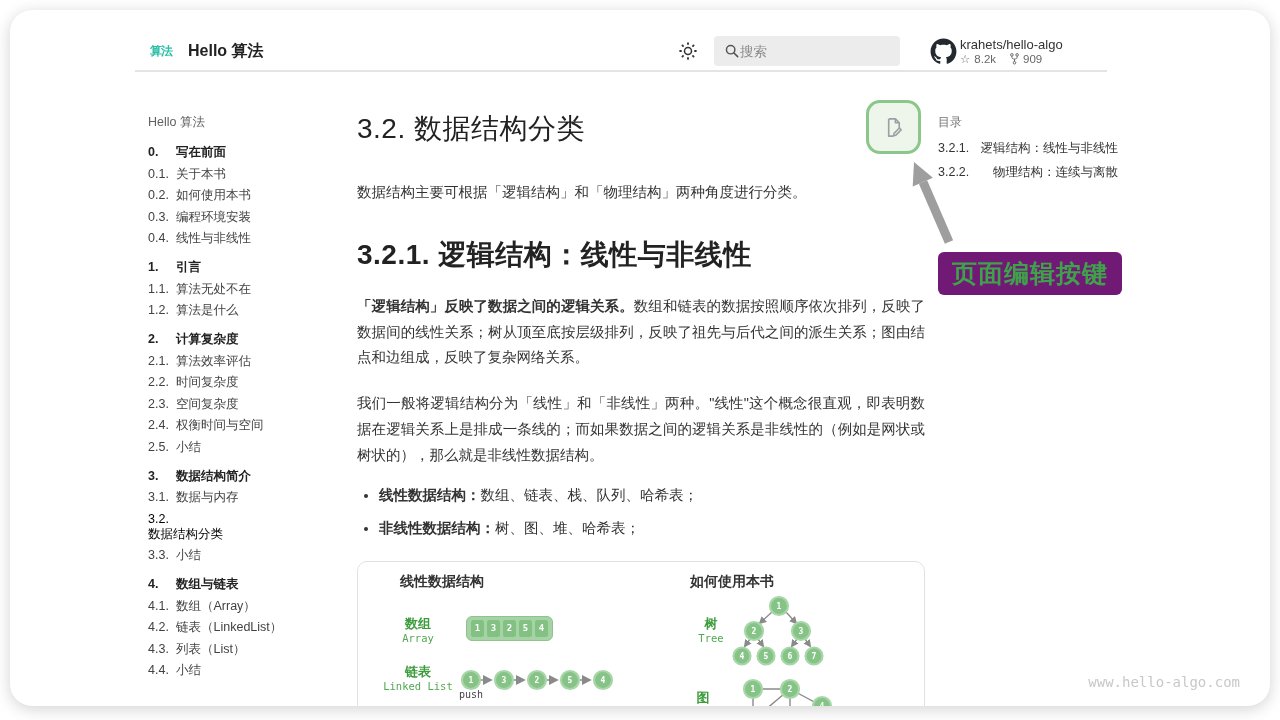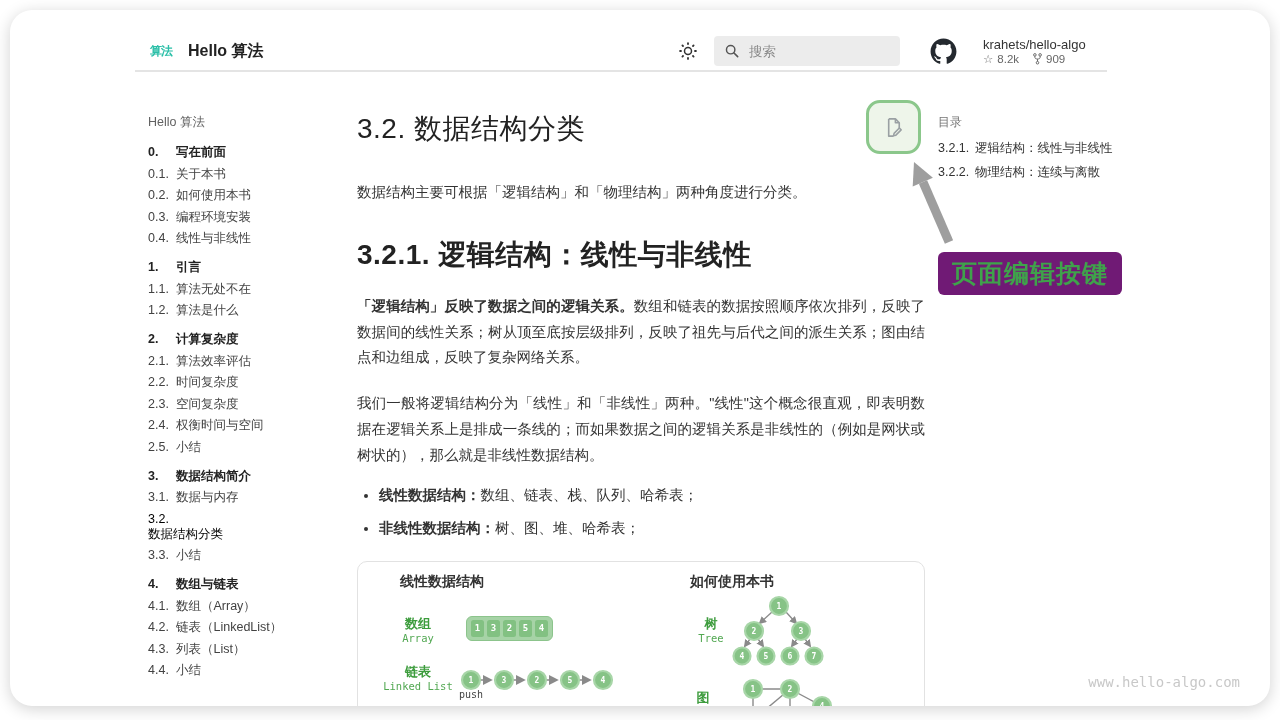--- a/index.html
+++ b/index.html
@@ -10,25 +10,25 @@
   
   .header-left { position:absolute; left:140px; top:24px; height:34px; display:flex; align-items:center; gap:16px; }
   .logo { font-family:"DejaVu Sans Mono", monospace; font-weight:bold; 
           font-size:12px; color:#2bbfa8; letter-spacing:-1px; }
   .site-title { font-size:16px; font-weight:bold; color:#222; }
   .header-right { position:absolute; left:668px; top:24px; height:34px; display:flex; align-items:center; }
   .theme-icon { width:20px; height:20px; }
   .search-box { margin-left:16px; width:186px; height:30px; background:#ececec; border-radius:4px;
                 display:flex; align-items:center; padding:0 10px; }
   .search-box svg { flex:0 0 auto; }
-  .search-box input { border:none; outline:none; background:transparent; margin-left:9px; width:130px;
+  .search-box input { border:none; outline:none; background:transparent; width:130px;
                       font-size:13.5px; color:#333; font-family:"Liberation Sans", sans-serif; }
   .search-box input::placeholder { color:#8a8a8a; }
   .gh { margin-left:30px; display:flex; align-items:center; cursor:pointer; }
-  .gh-text { margin-left:26px; }
+  .gh-text { margin-left:3px; }
   .gh-repo { font-size:13px; color:#333; line-height:15px; }
   .gh-stats { font-size:11.5px; color:#666; line-height:14px; display:flex; align-items:center; gap:4px; }
   .gh-stats .sep { width:6px; }
   .divider { position:absolute; left:125px; top:60px; width:972px; height:2px; background:#e4e4e4; }
 
   
   .sidebar { position:absolute; left:138px; top:104px; width:200px; }
   .side-title { font-size:12.5px; color:#616161; margin-bottom:6px; }
   .side-item { display:flex; font-size:12.5px; color:#424242; line-height:15px; margin:6.5px 0; cursor:pointer; }
   .side-item .num { min-width:28px; }
@@ -59,21 +59,21 @@
                  border:1.5px solid #c9c9c9; border-left:none; }
   .stack-cells { position:absolute; left:110px; top:152px; display:flex; gap:3px; }
   .push { position:absolute; left:101px; top:128px; font-family:"DejaVu Sans Mono", monospace;
           font-size:10px; color:#444; line-height:10px; }
   .push-arrow { position:absolute; left:101px; top:138px; color:#555; font-size:11px; line-height:10px; }
   .fig-svg { position:absolute; }
 
   
   .toc { position:absolute; left:928px; top:104px; width:180px; }
   .toc-title { font-size:12px; color:#757575; margin-bottom:10px; }
-  .toc-item { display:flex; font-size:12.5px; color:#333; line-height:15px; margin:9px 0; cursor:pointer; }
+  .toc-item { display:flex; font-size:12.5px; color:#333; line-height:15px; margin:9px 0; cursor:pointer;justify-content:space-between; }
   .toc-item .num { min-width:37px; }
 
   
   .edit-btn { position:absolute; left:856px; top:90px; width:55px; height:54px; background:#eef5ea;
               border:3.5px solid #8bc78b; border-radius:14px; display:flex; align-items:center;
               justify-content:center; cursor:pointer; }
   .anno-arrow { position:absolute; left:880px; top:140px; }
   .anno-label { position:absolute; left:928px; top:242px; background:#701a75; border-radius:6px;
                 padding:5px 14px; font-size:25px; font-weight:bold; color:#3fa24b; letter-spacing:1px; }
 

